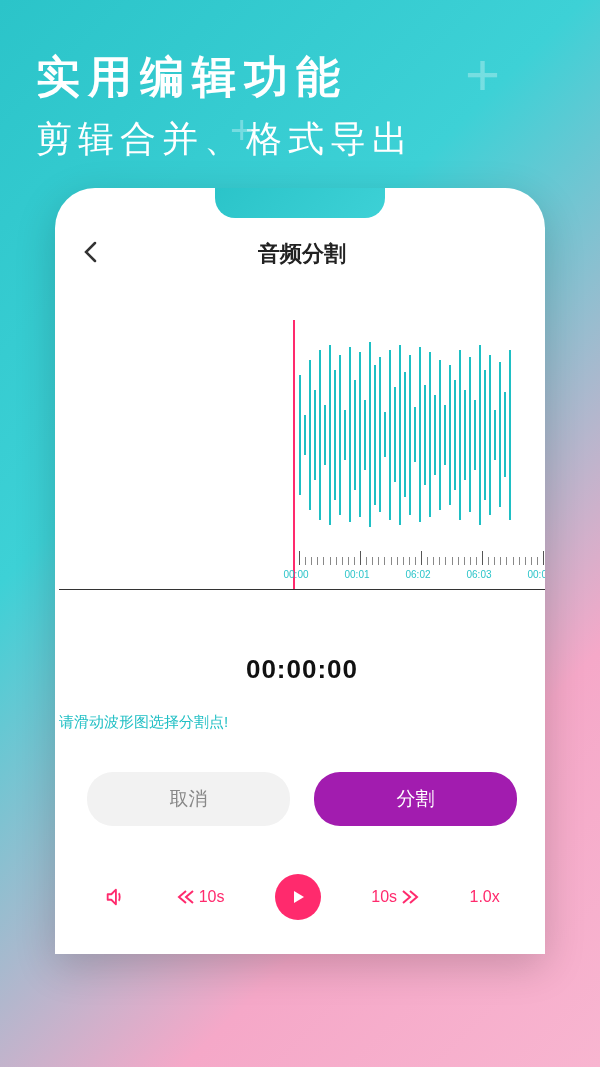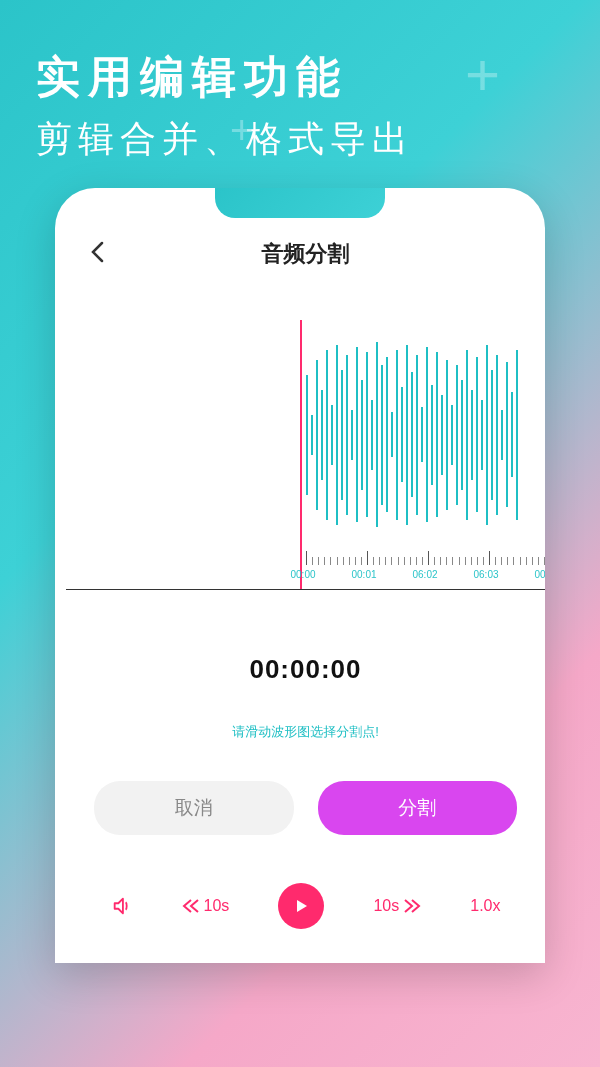--- a/index.html
+++ b/index.html
@@ -47,21 +47,21 @@
   position: absolute;
   top: 0;
   left: 50%;
   transform: translateX(-50%);
   width: 170px;
   height: 30px;
   background: linear-gradient(135deg, #2bc4c9, #3dd1d6);
   border-radius: 0 0 20px 20px;
 }
 .phone-inner {
-  padding: 42px 0 0 11px;
+  padding: 42px 0 0 4px;
 }
 .nav {
   display: flex;
   align-items: center;
   padding: 8px 24px 20px 24px;
   position: relative;
 }
 .back {
   font-size: 28px;
   color: #333;
@@ -123,40 +123,40 @@
 
 .time-display {
   text-align: center;
   font-size: 26px;
   font-weight: 700;
   color: #111;
   margin-top: 64px;
   letter-spacing: 1px;
 }
 .hint {
-  text-align: center;
+  text-align: left;
   color: #1fbfc4;
-  font-size: 13px;
-  margin-top: 38px;
+  font-size: 15px;
+  margin-top: 28px;
 }
 .btn-row {
   display: flex;
   gap: 24px;
   padding: 40px 28px 0 28px;
 }
 .btn {
   flex: 1;
   text-align: center;
   padding: 14px 0;
   border-radius: 26px;
   font-size: 19px;
   cursor: pointer;
 }
 .btn-cancel { background: #f2f2f2; color: #888; }
-.btn-split { background: #d946ef; color: #fff; font-family: Liberation Mono, monospace; }
+.btn-split { background: #a21caf; color: #fff; font-family: Liberation Mono, monospace; }
 
 .controls {
   display: flex;
   align-items: center;
   justify-content: space-around;
   padding: 48px 20px 34px 20px;
   color: #ff2a6d;
   font-size: 16px;
 }
 .ctrl { display: flex; align-items: center; gap: 4px; cursor: pointer; }

